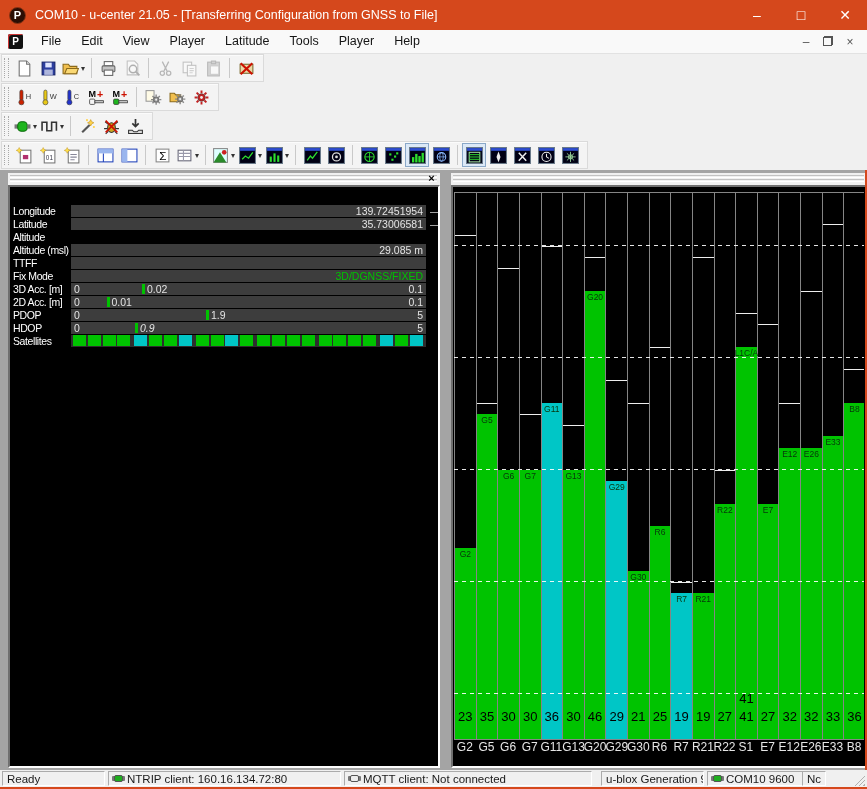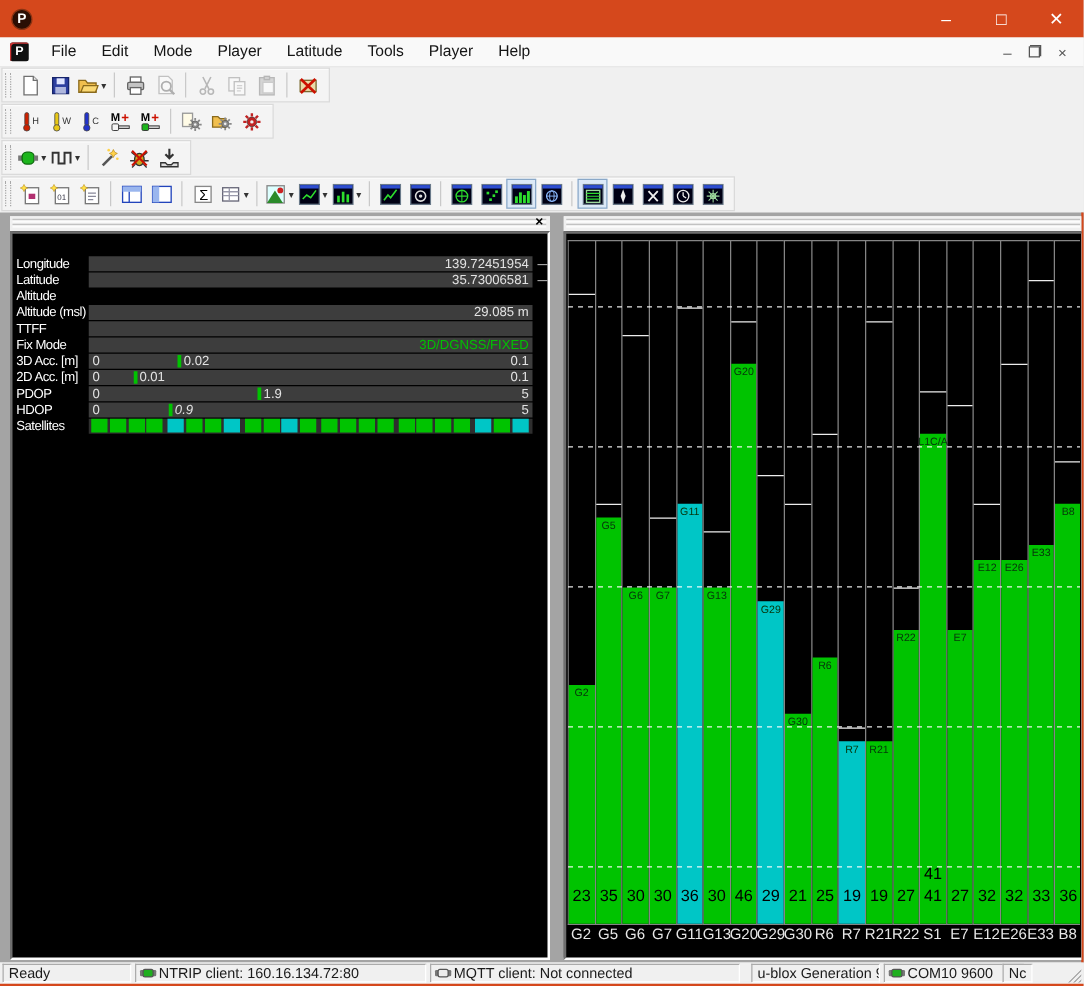--- a/index.html
+++ b/index.html
@@ -115,33 +115,34 @@
       #b0b0b0 72% 79%, transparent 79% 89%, #b0b0b0 89% 96%, transparent 96%); }
   .bottom-edge { position: absolute; left: 0; bottom: 0; width: 867px; height: 2px; background: #d5481c; }
 </style>
 </head>
 <body>
 
 <div class="window">
 
   <div class="titlebar">
     <div class="app-logo">P</div>
+    <div class="title-text">COM10 - u-center 21.05 - [Transferring Configuration from GNSS to File]</div>
     <div class="tb-buttons">
       <span>–</span>
       <span>□</span>
       <span>✕</span>
     </div>
   </div>
 
   <div class="menubar">
     <div class="menu-logo">P</div>
     <div class="menu-items">
         <div class="menu-item">File</div>
         <div class="menu-item">Edit</div>
-        <div class="menu-item">Mode</div>
+        <div class="menu-item">View</div>
         <div class="menu-item">Player</div>
         <div class="menu-item">Latitude</div>
         <div class="menu-item">Tools</div>
         <div class="menu-item">Player</div>
         <div class="menu-item">Help</div>
       </div>
     <div class="mdi-controls">
       <span class="mc">–</span>
       <span class="mc"><span class="restore-glyph"></span></span>
       <span class="mc">×</span>

